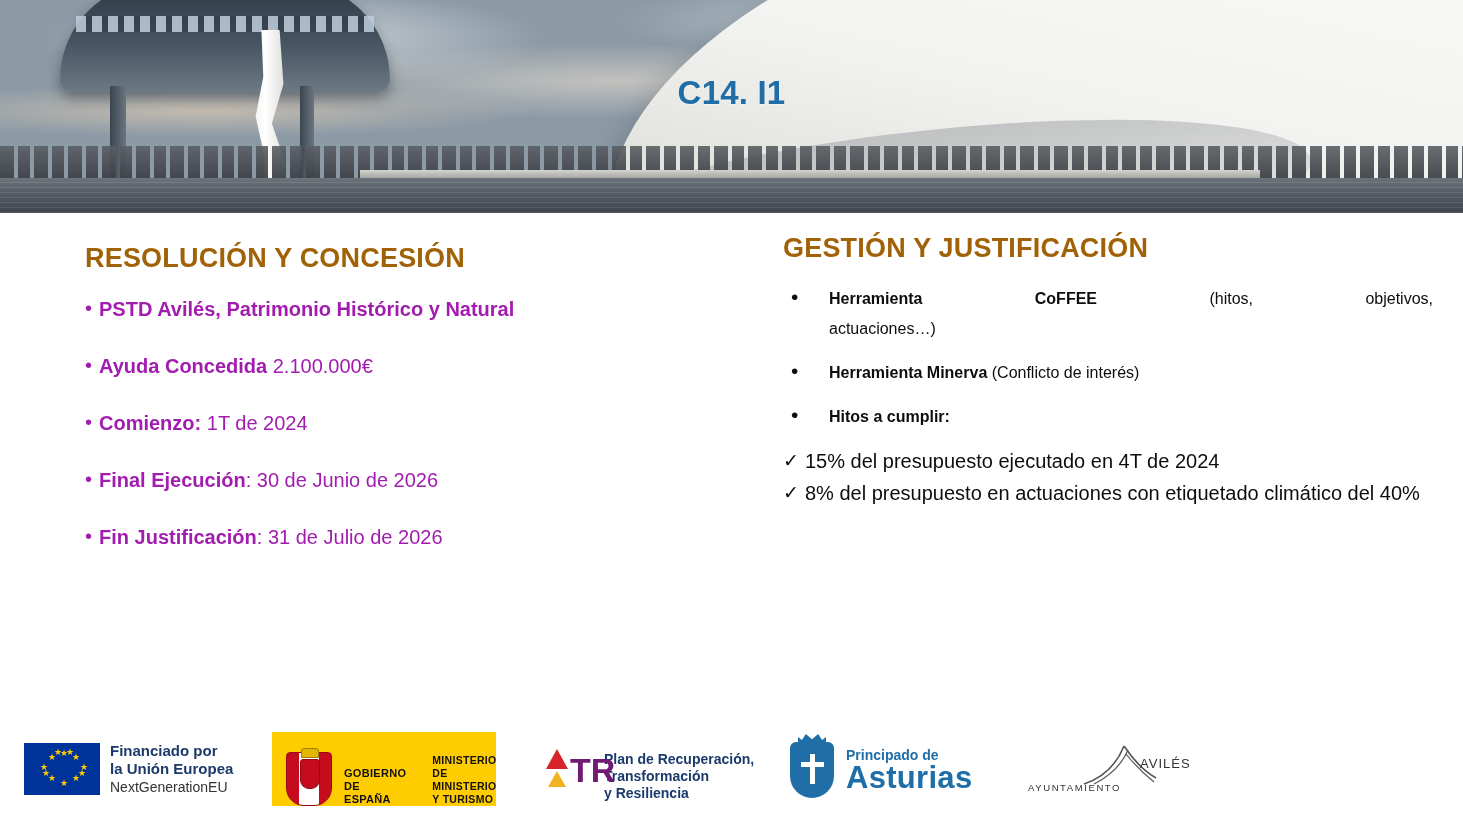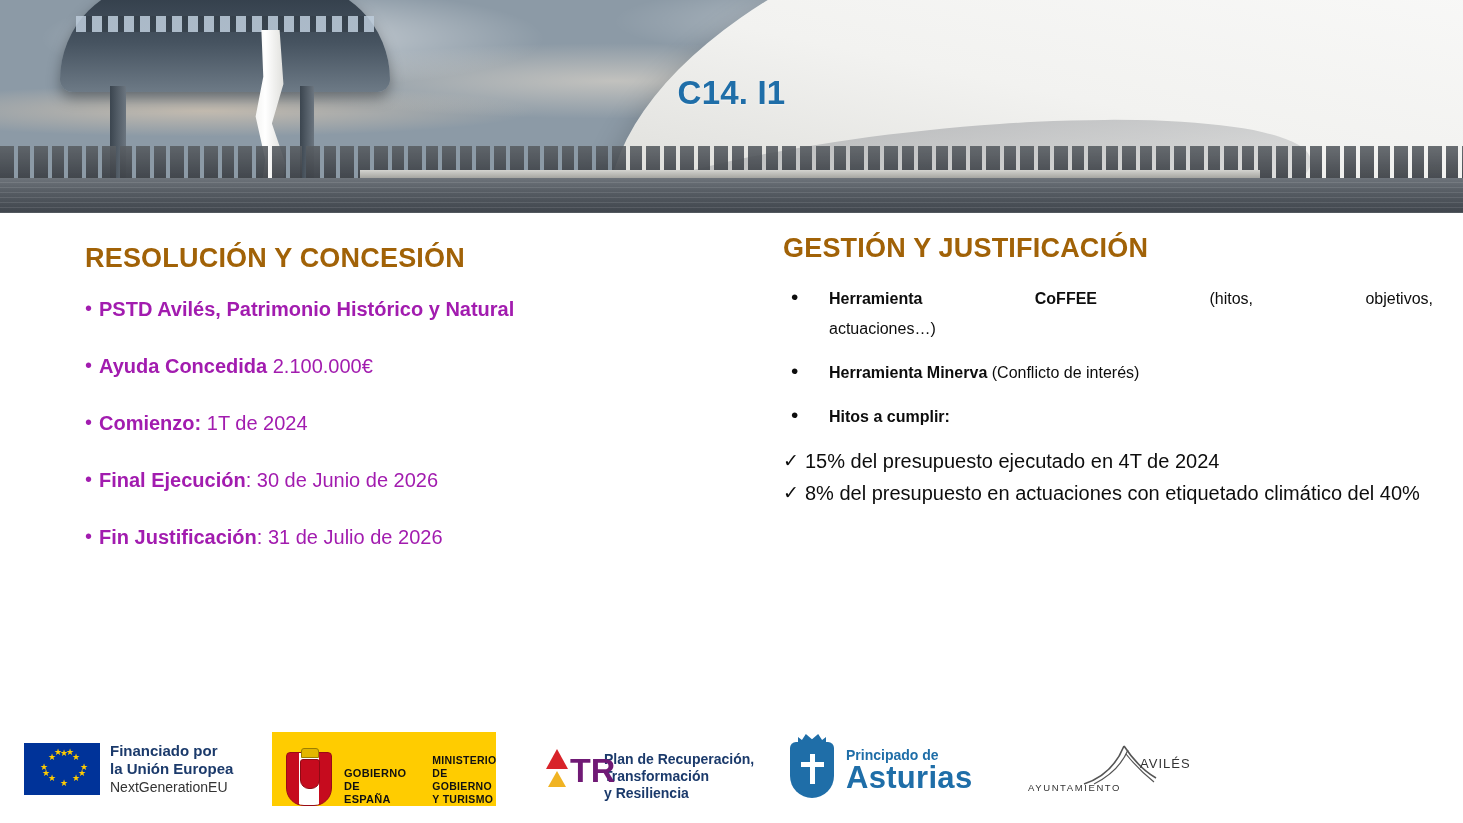--- a/index.html
+++ b/index.html
@@ -509,21 +509,21 @@
     <div class="es-shield">
       <div class="es-crown"></div>
     </div>
     <div class="es-text">
       <div>GOBIERNO</div>
       <div>DE ESPAÑA</div>
     </div>
     <div class="es-div"></div>
     <div class="es-text2">
       <div>MINISTERIO</div>
-      <div>DE GOBIERNO</div>
+      <div>DE MINISTERIO</div>
       <div>Y TURISMO</div>
     </div>
   </div>
 
   <div class="logo logo-prtr">
     <div class="prtr-mark">
       <div class="tri"></div>
       <div class="tri2"></div>
       <div class="tr">TR</div>
     </div>

